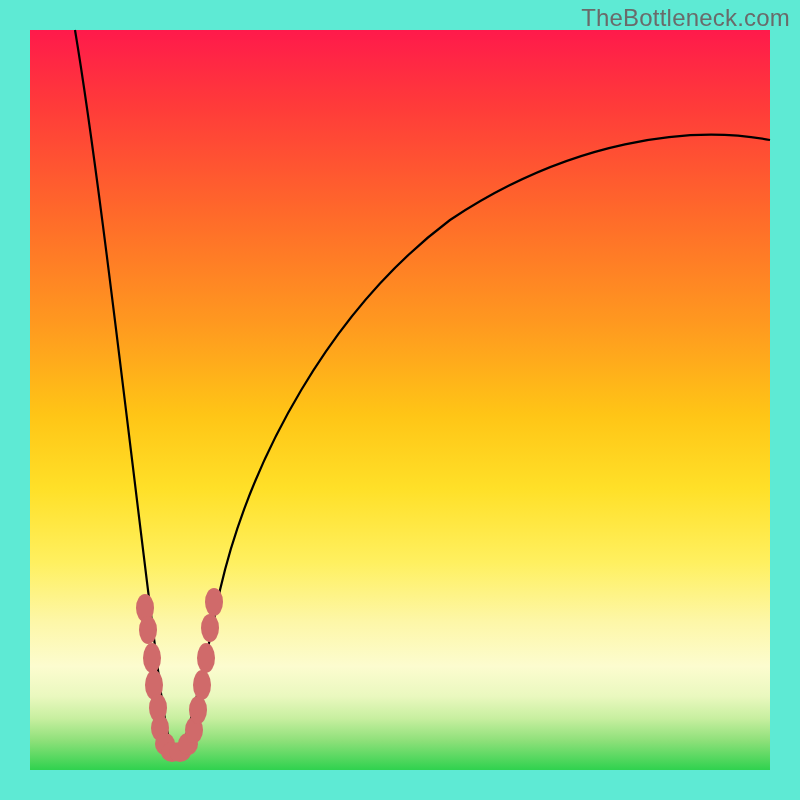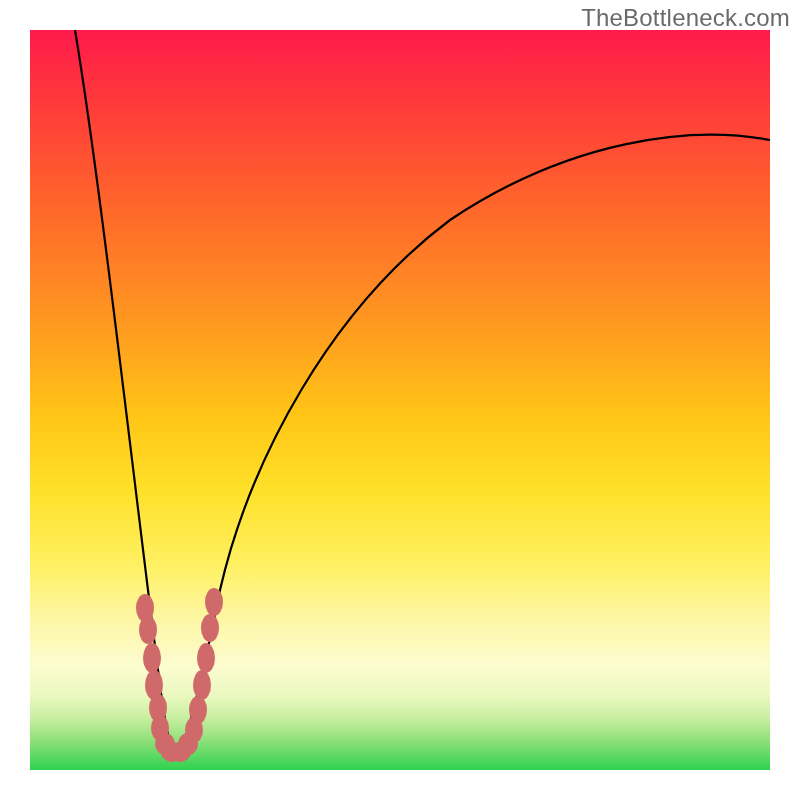--- a/index.html
+++ b/index.html
@@ -10,21 +10,21 @@
     overflow: hidden;
     background: #000;
     font-family: Arial, Helvetica, sans-serif;
   }
   .frame {
     position: absolute;
     left: 0;
     top: 0;
     width: 800px;
     height: 800px;
-    background: #ffffff;
+    background: #5eead4;
   }
   .plot-area {
     position: absolute;
     left: 30px;
     top: 30px;
     width: 740px;
     height: 740px;
     
     background: linear-gradient(
       to bottom,

